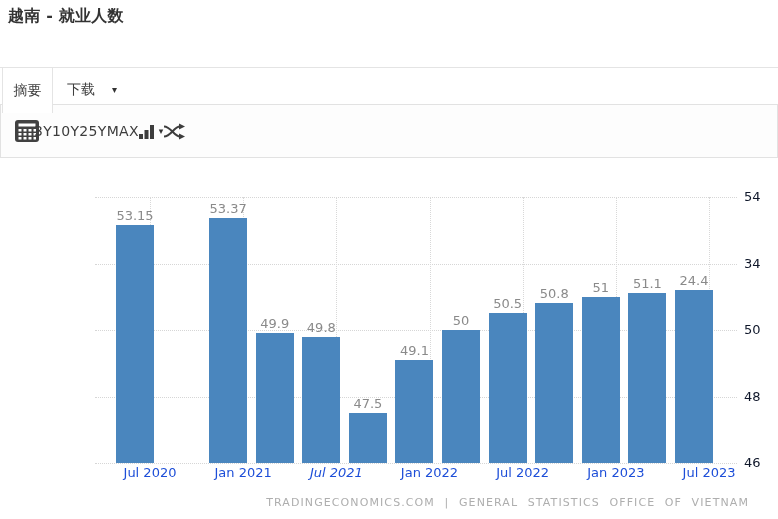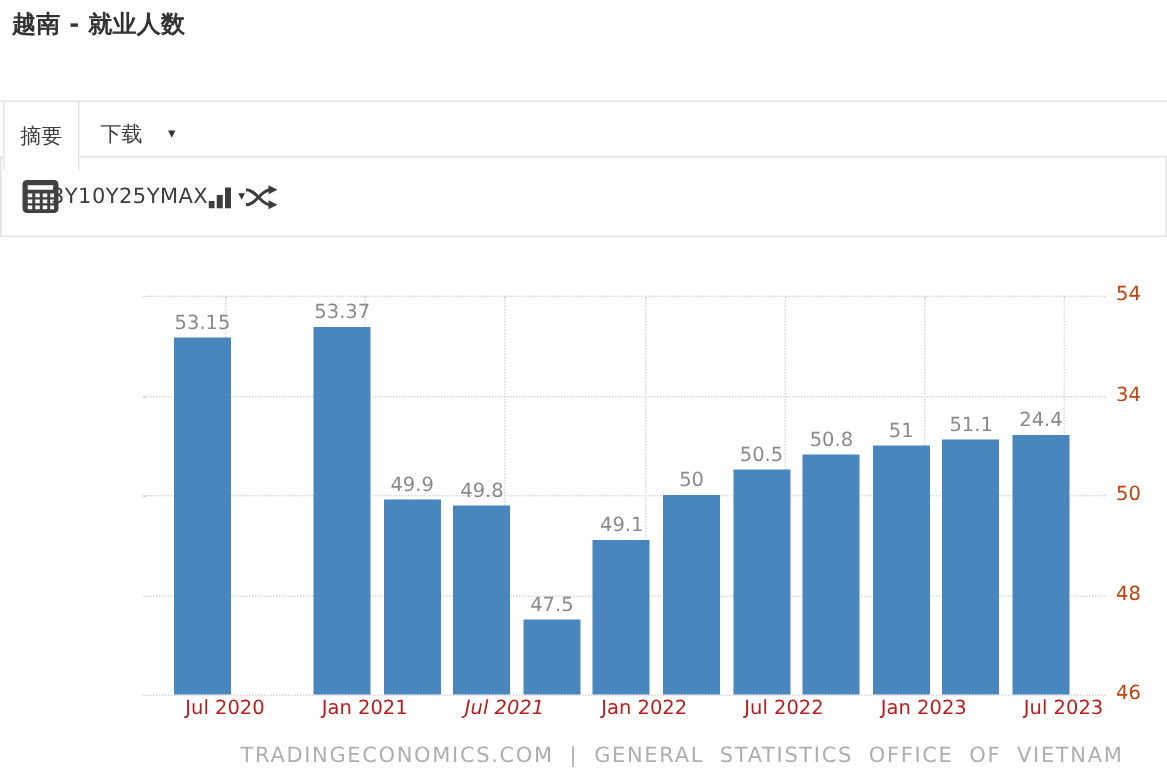--- a/index.html
+++ b/index.html
@@ -52,34 +52,34 @@
   .toolbar svg { display:block; }
 
   
   .chart-area {
     position:absolute; top:158px; left:0; width:778px; height:361px; background:#fff;
   }
   .hgrid { position:absolute; left:95px; width:642px; height:0; border-top:1px dotted #d6d6d6; }
   .vgrid { position:absolute; top:39px; height:266px; width:0; border-left:1px dotted #d8d8d8; }
   .ylab {
     position:absolute; left:744px; width:32px; height:16px; line-height:16px;
-    font-size:13px; color:#c2410c;
+    font-size:13px; color:#0f172a;
   }
   .xlab {
     position:absolute; top:307px; width:80px; text-align:center;
-    font-size:13px; color:#b91c1c;
+    font-size:13px; color:#1d4ed8;
   }
   .bar { position:absolute; }
   .vlab {
     position:absolute; width:60px; text-align:center;
     font-size:13px; color:#8a8a8a;
   }
   .attribution {
     position:absolute; top:338px; right:29px;
-    font-size:14px; color:#aeaeae; letter-spacing:1.1px; word-spacing:5px;
+    font-size:11px; color:#aeaeae; letter-spacing:1.1px; word-spacing:5px;
   }
 </style>
 </head>
 <body>
 
 <div class="page">
 
   <div class="header">
     <div class="page-title">越南 - 就业人数</div>
   </div>

